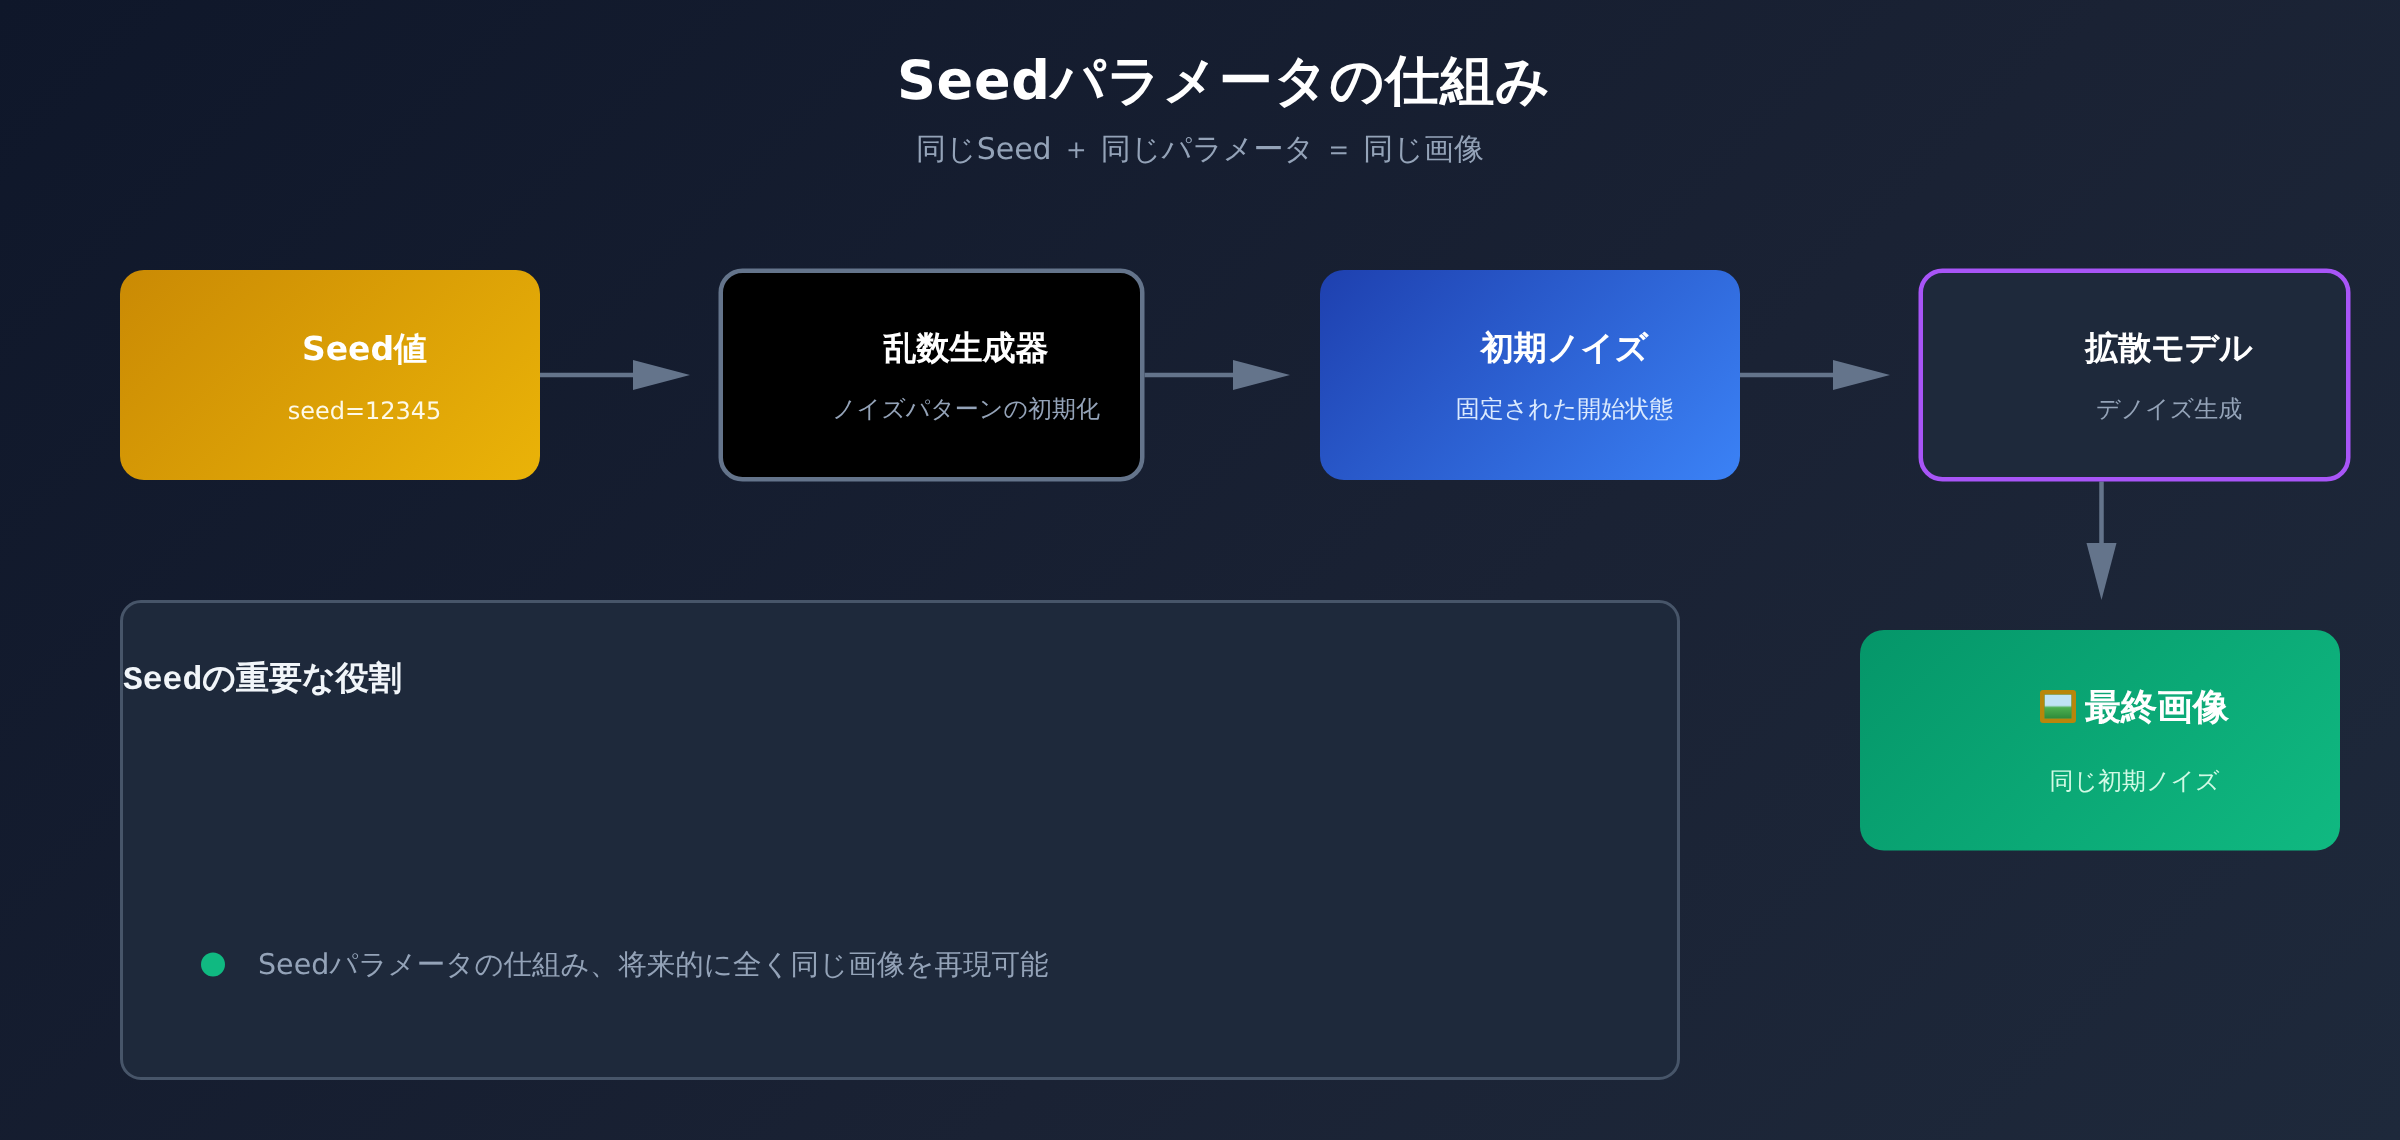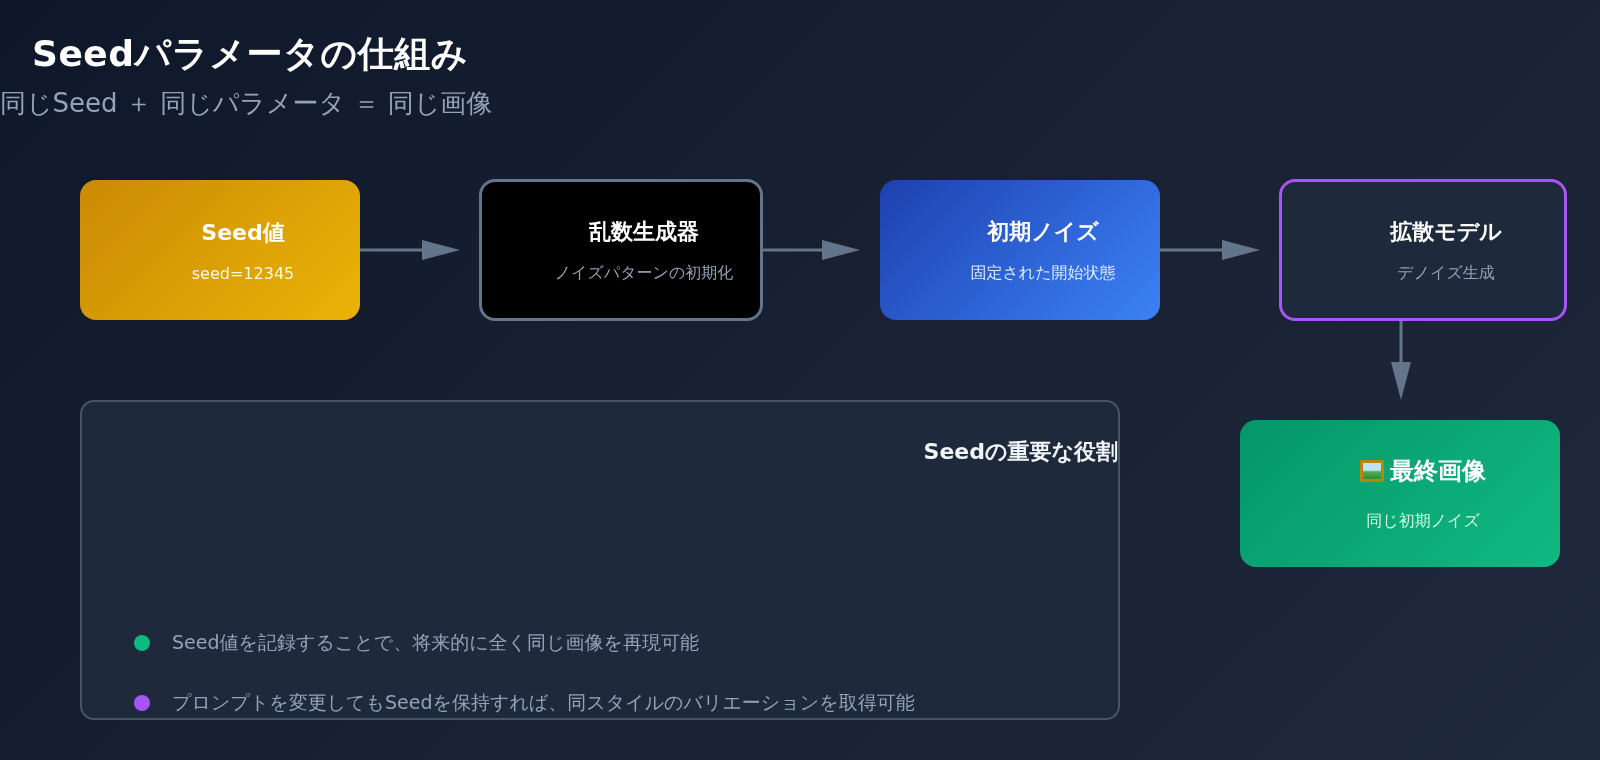--- a/index.html
+++ b/index.html
@@ -5,27 +5,27 @@
   html, body { margin: 0; padding: 0; }
   body {
     width: 1600px; height: 760px; overflow: hidden;
     background: linear-gradient(135deg, #0f172a 0%, #1a2234 60%, #1e293b 100%);
     font-family: "DejaVu Sans", "Liberation Sans", sans-serif;
     color: #f1f5f9;
     position: relative;
   }
   .title {
     position: absolute; left: 0; right: 0; top: 30px;
-    font-size: 36px; font-weight: bold; color: #ffffff;
+    text-align: center; font-size: 36px; font-weight: bold; color: #ffffff;
     letter-spacing: 0.5px;
     padding-left: 32px;
   }
   .subtitle {
     position: absolute; left: 0; right: 0; top: 86px;
-    text-align: left; font-size: 26px; color: #94a3b8;
+    text-align: center; font-size: 20px; color: #94a3b8;
   }
   .node {
     position: absolute; box-sizing: border-box; border-radius: 16px;
     display: flex; flex-direction: column; align-items: center; justify-content: center;
     text-align: center;
     padding-left: 46px;
   }
   .node .n-title { font-size: 22px; font-weight: bold; color: #ffffff; }
   .node .n-sub { font-size: 16px; margin-top: 16px; }
   .n-seed { left: 80px; top: 180px; width: 280px; height: 140px;
@@ -49,22 +49,22 @@
     border: 3px solid #b8860b; border-radius: 2px;
     background: linear-gradient(180deg, #bfe3f5 0%, #bfe3f5 45%, #4caf50 55%, #2e8b3a 100%);
   }
   svg.arrows { position: absolute; left: 0; top: 0; }
   .panel {
     position: absolute; left: 80px; top: 400px; width: 1040px; height: 320px;
     box-sizing: border-box; background: #1e293b; border: 2px solid #475569;
     border-radius: 14px; overflow: hidden;
   }
   .panel-title {
-    position: absolute; left: 0; right: 0; top: 35px; text-align: right;
-    font-size: 22px; font-weight: bold; color: #f1f5f9;
+    position: absolute; left: 0; right: 0; top: 35px; text-align: left;
+    font-size: 22px; font-weight: bold; color: #f1f5f9; font-family: Liberation Mono, monospace;
   }
   .bullet {
     position: absolute; left: 52px; display: flex; align-items: center;
     font-size: 19px; color: #94a3b8;
   }
   .dot { width: 16px; height: 16px; border-radius: 50%; margin-right: 22px; flex: none; }
 </style>
 </head>
 <body>
 
@@ -120,19 +120,15 @@
     <span class="frame-icon"></span>
     <span>最終画像</span>
   </div>
   <div class="n-sub">同じ初期ノイズ</div>
 </div>
 
 <div class="panel">
   <div class="panel-title">Seedの重要な役割</div>
   <div class="bullet" style="top:228px;">
     <span class="dot" style="background:#10b981;"></span>
-    <span>Seed値を記録することで、将来的に全く同じ画像を再現可能</span>
-  </div>
-  <div class="bullet" style="top:288px;">
-    <span class="dot" style="background:#a855f7;"></span>
-    <span>プロンプトを変更してもSeedを保持すれば、同スタイルのバリエーションを取得可能</span>
+    <span>Seedパラメータの仕組み、将来的に全く同じ画像を再現可能</span>
   </div>
 </div>
 
 </body></html>

